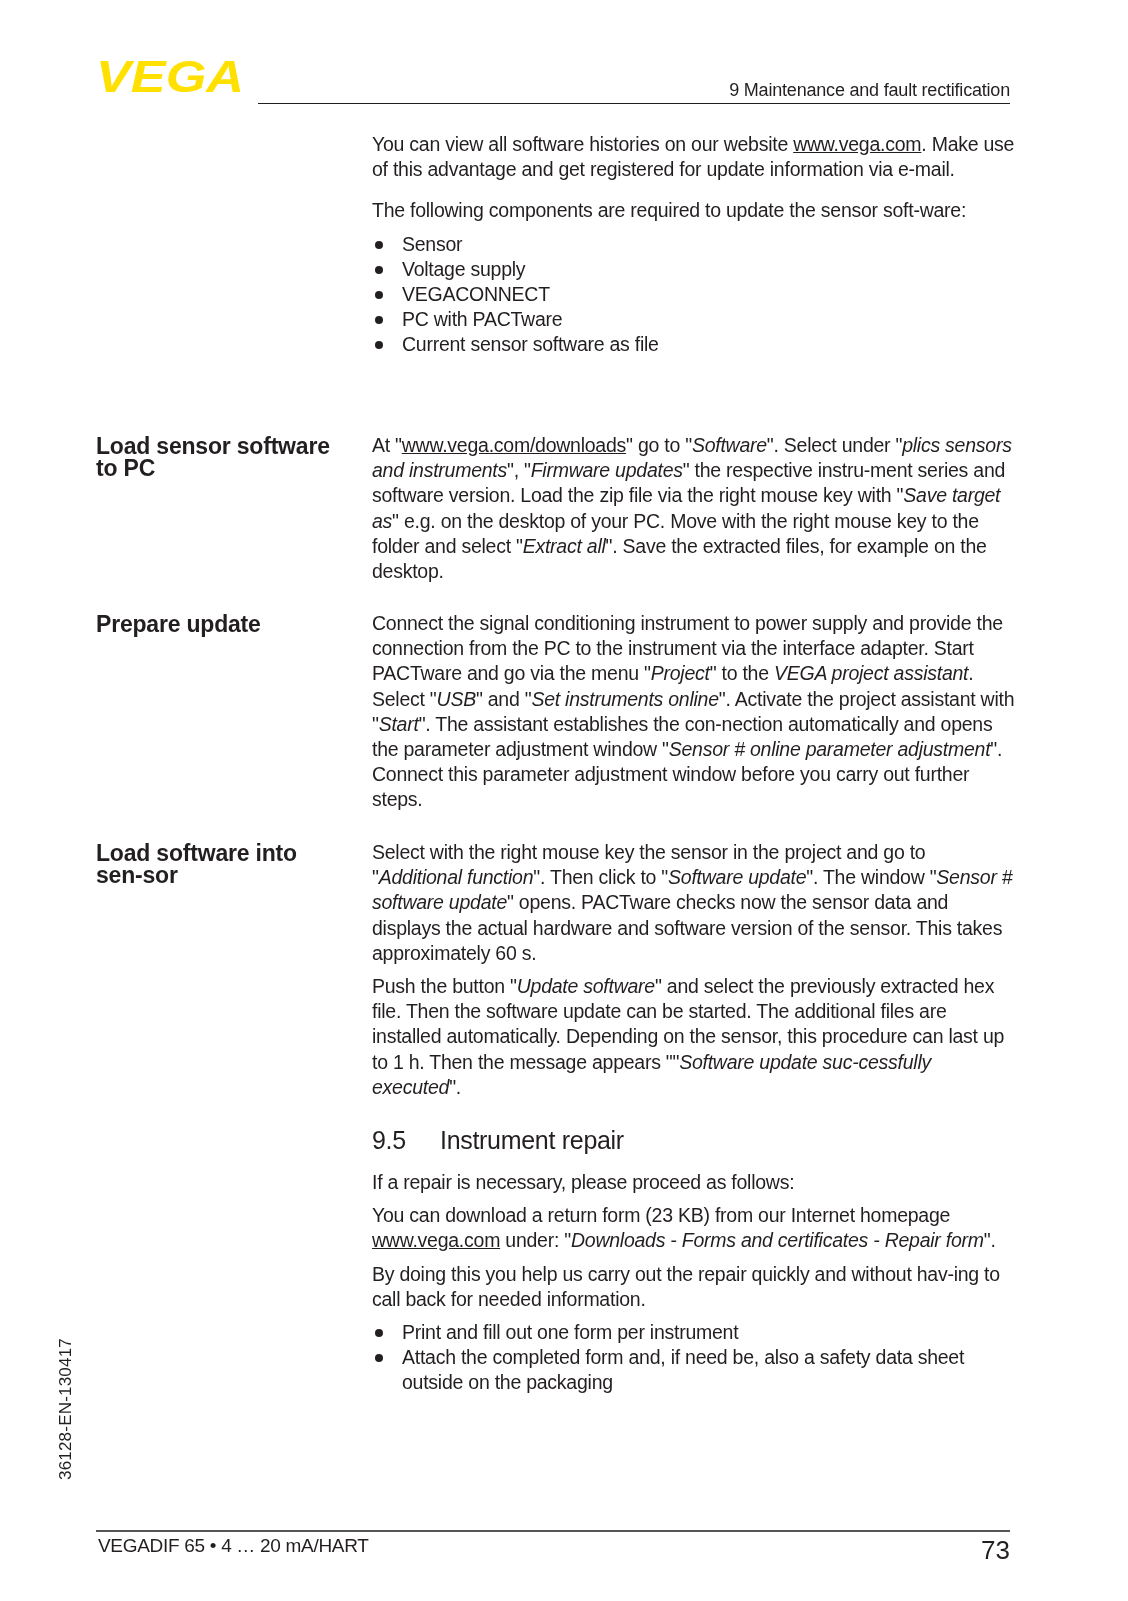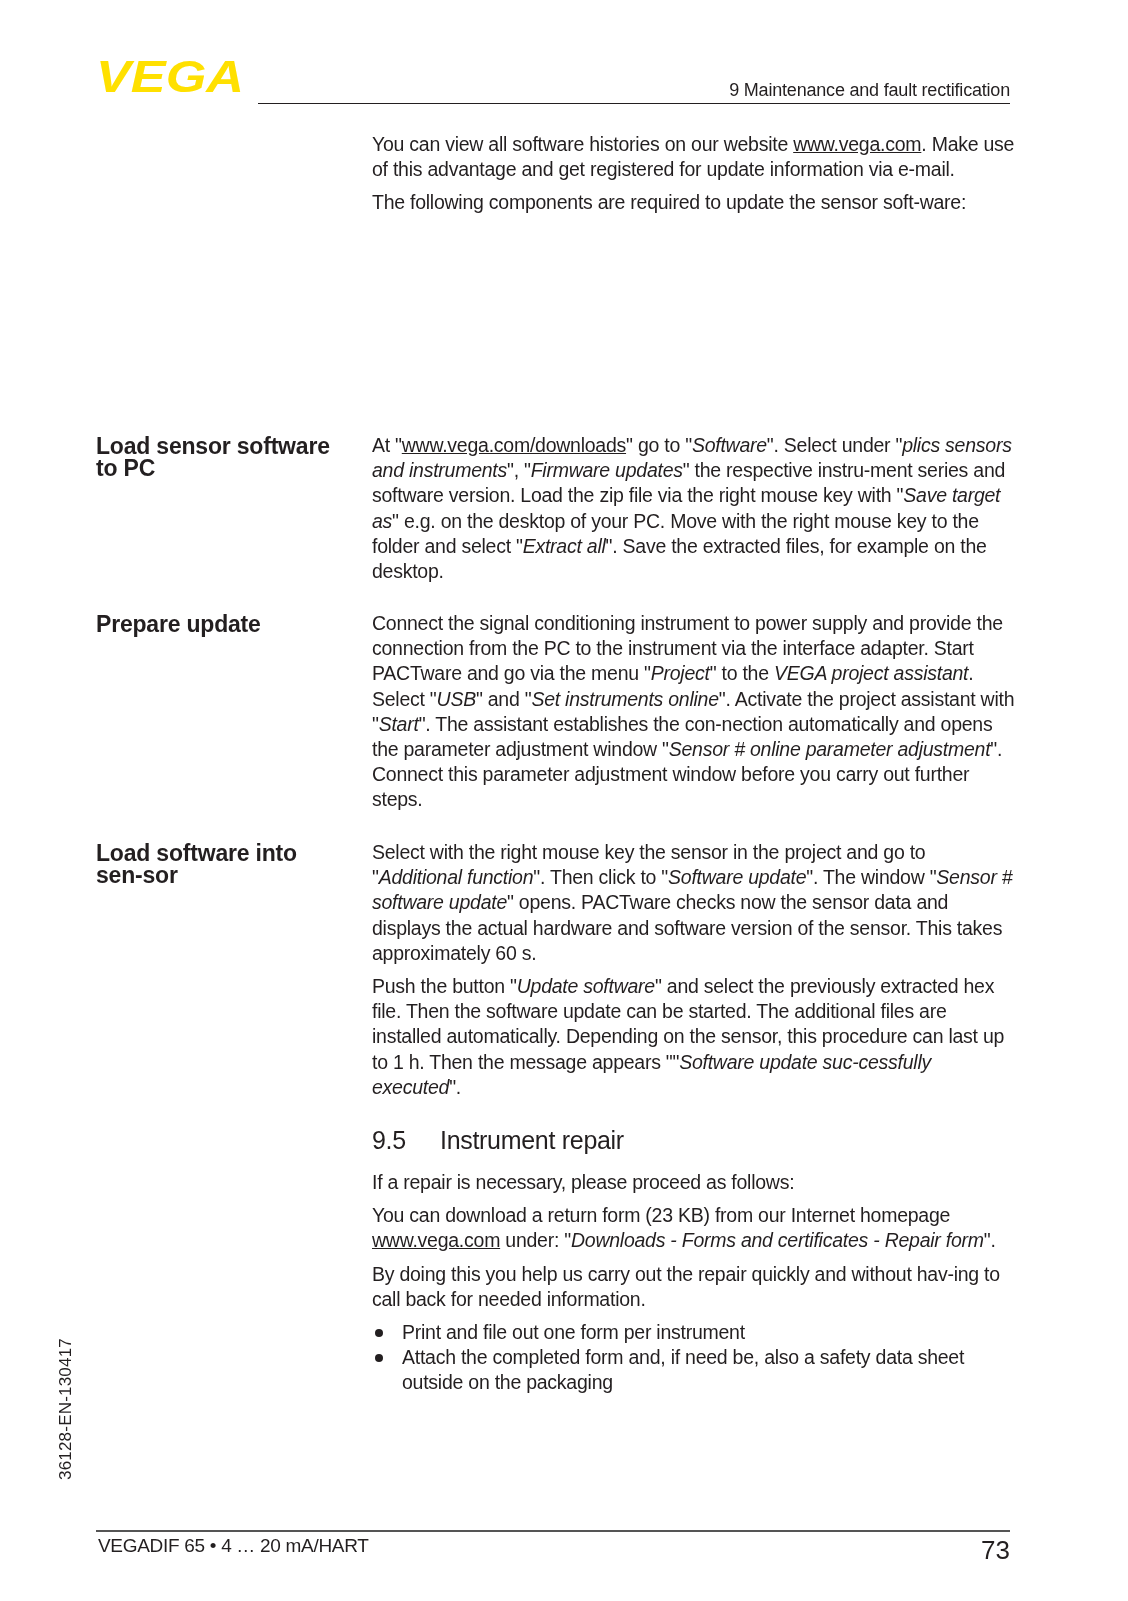--- a/index.html
+++ b/index.html
@@ -26,24 +26,31 @@
 </head>
 <body>
 
 <svg class="logo" viewBox="0 0 148 42">
   <text x="0" y="36" font-family="Liberation Sans, sans-serif" font-weight="bold" font-style="italic" font-size="44" fill="#ffe000" textLength="148" lengthAdjust="spacingAndGlyphs">VEGA</text>
 </svg>
 <div class="header-title">9 Maintenance and fault rectification</div>
 <div class="header-rule"></div>
 
 <div class="body-col" style="top:132px;">
-  <p style="margin-bottom:8px;">
+  <p style="margin-bottom:16px;">
     <span>You can view all software histories on our website </span><span class="u">www.vega.com</span><span>. Make use of this advantage and get registered for update information via e-mail.</span>
   </p>
   <p style="margin-bottom:8px;">The following components are required to update the sensor soft-ware:</p>
+  <ul class="bullets">
+    <li>Sensor</li>
+    <li>Voltage supply</li>
+    <li>VEGACONNECT</li>
+    <li>PC with PACTware</li>
+    <li>Current sensor software as file</li>
+  </ul>
 </div>
 
 <div class="side-label" style="top:435px;">Load sensor software to PC</div>
 <div class="body-col" style="top:433px;">
   <p>
     <span>At "</span><span class="u">www.vega.com/downloads</span><span>" go to "</span><i>Software</i><span>". Select under "</span><i>plics sensors and instruments</i><span>", "</span><i>Firmware updates</i><span>" the respective instru-ment series and software version. Load the zip file via the right mouse key with "</span><i>Save target as</i><span>" e.g. on the desktop of your PC. Move with the right mouse key to the folder and select "</span><i>Extract all</i><span>". Save the extracted files, for example on the desktop.</span>
   </p>
 </div>
 
 <div class="side-label" style="top:613px;">Prepare update</div>
@@ -66,21 +73,21 @@
 <div class="section-heading">
   <span class="num">9.5</span><span>Instrument repair</span>
 </div>
 <div class="body-col" style="top:1164px;margin-top:6px;">
   <p style="margin-bottom:8px;">If a repair is necessary, please proceed as follows:</p>
   <p style="margin-bottom:8px;">
     <span>You can download a return form (23 KB) from our Internet homepage </span><span class="u">www.vega.com</span><span> under: "</span><i>Downloads - Forms and certificates - Repair form</i><span>".</span>
   </p>
   <p style="margin-bottom:8px;">By doing this you help us carry out the repair quickly and without hav-ing to call back for needed information.</p>
   <ul class="bullets">
-    <li>Print and file out one form per instrument</li>
+    <li>Print and fill out one form per instrument</li>
     <li>Attach the completed form and, if need be, also a safety data sheet outside on the packaging</li>
   </ul>
 </div>
 
 <div class="vertical-code">36128-EN-130417</div>
 
 <div class="footer-rule"></div>
 <div class="footer-left">VEGADIF 65 • 4 … 20 mA/HART</div>
 <div class="footer-right">73</div>
 

